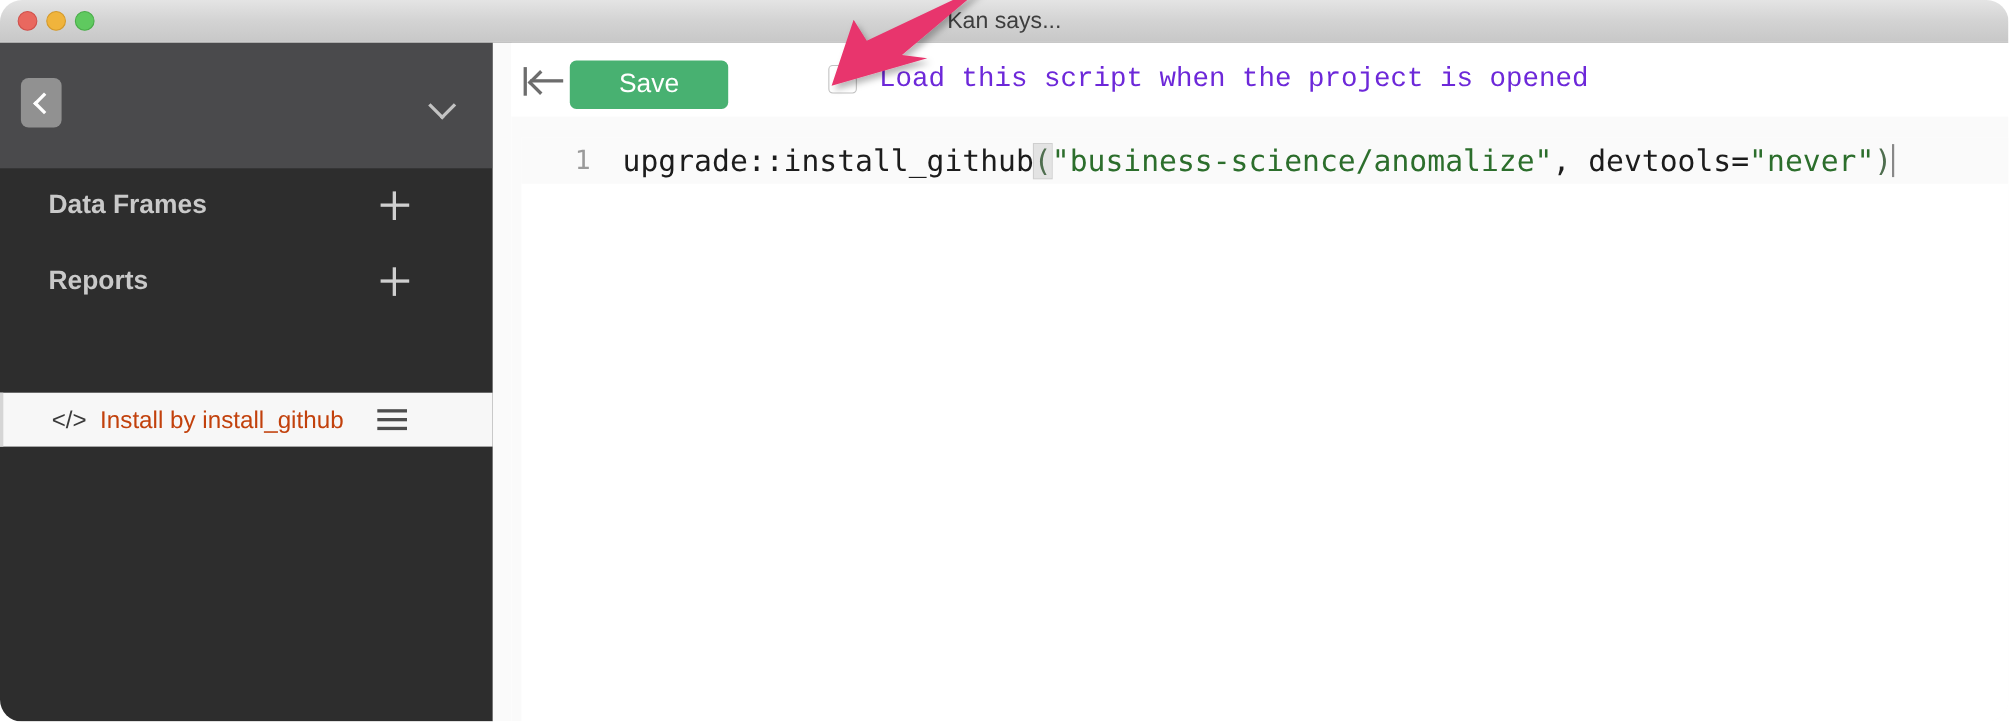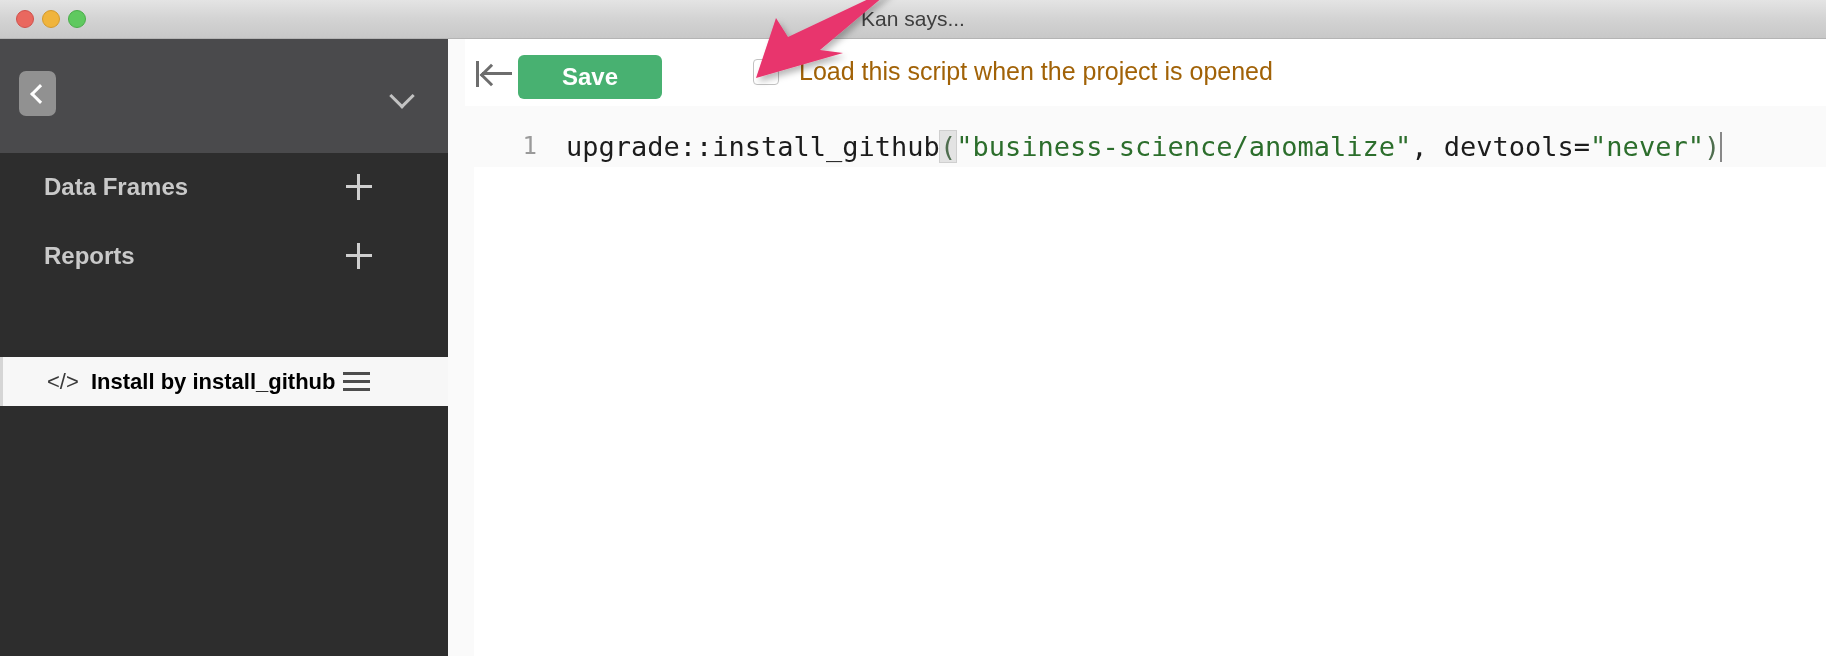--- a/index.html
+++ b/index.html
@@ -13,20 +13,21 @@
     overflow: hidden;
     font-family: "Liberation Sans", sans-serif;
     -webkit-font-smoothing: antialiased;
   }
   .window {
     position: relative;
     width: 1826px;
     height: 656px;
     overflow: hidden;
     background: #ffffff;
+    border-radius: 20px;
   }
 
   
   .titlebar {
     position: absolute;
     left: 0; top: 0;
     width: 1826px;
     height: 39px;
     background: linear-gradient(to bottom, #e4e4e4 0%, #d3d3d3 50%, #c8c8c8 100%);
     border-bottom: 1px solid #b4b4b4;
@@ -153,22 +154,21 @@
     position: absolute;
     left: 44px;
     font-size: 22px;
     color: #3a3a3a;
     font-family: "Liberation Sans", sans-serif;
   }
   .script-label {
     position: absolute;
     left: 88px;
     font-size: 22px;
-    color: #000000;
-    font-weight: bold;
+    color: #c2410c;
   }
   .hamburger {
     position: absolute;
     right: 78px;
     width: 27px; height: 19px;
   }
   .hamburger span {
     position: absolute;
     left: 0; width: 27px; height: 3px;
     background: #4d4d4d;
@@ -230,40 +230,40 @@
     left: 53px; top: 16px;
     width: 144px; height: 44px;
     background: #48b171;
     border: none;
     border-radius: 6px;
     color: #ffffff;
     font-size: 24px;
     font-family: "Liberation Sans", sans-serif;
     cursor: pointer;
     padding: 0;
-    font-weight: bold;
   }
   .load-check-wrap {
     position: absolute;
     left: 288px; top: 18px;
     display: flex;
     align-items: center;
   }
   .checkbox {
     width: 26px; height: 26px;
     border: 1px solid #c2c2c2;
     border-radius: 4px;
     background: #ffffff;
     box-sizing: border-box;
   }
   .load-label {
     margin-left: 20px;
     font-size: 25px;
-    color: #a16207;
+    color: #6d28d9;
     white-space: nowrap;
+    font-family: Liberation Mono, monospace;
   }
 
   
   .editor {
     position: absolute;
     left: 0; top: 67px;
     width: 1361px;
     height: 550px;
     background: #fafafa;
   }

